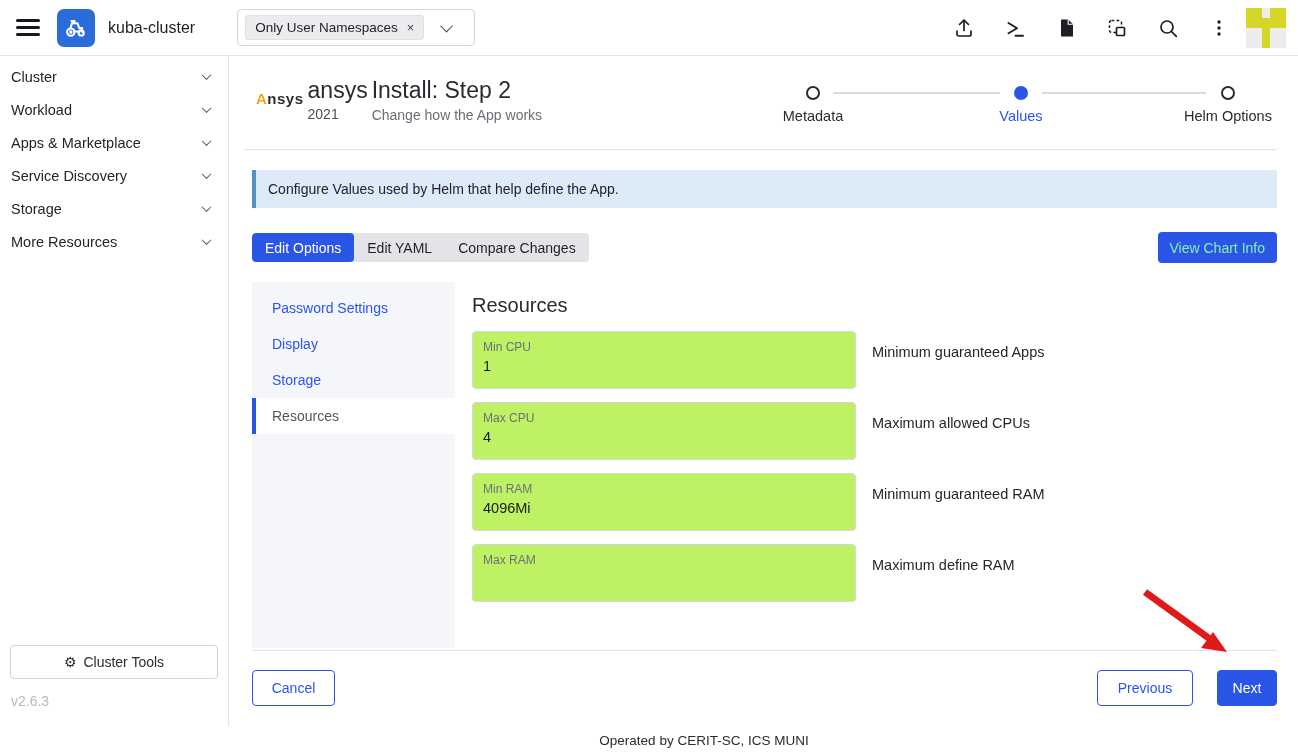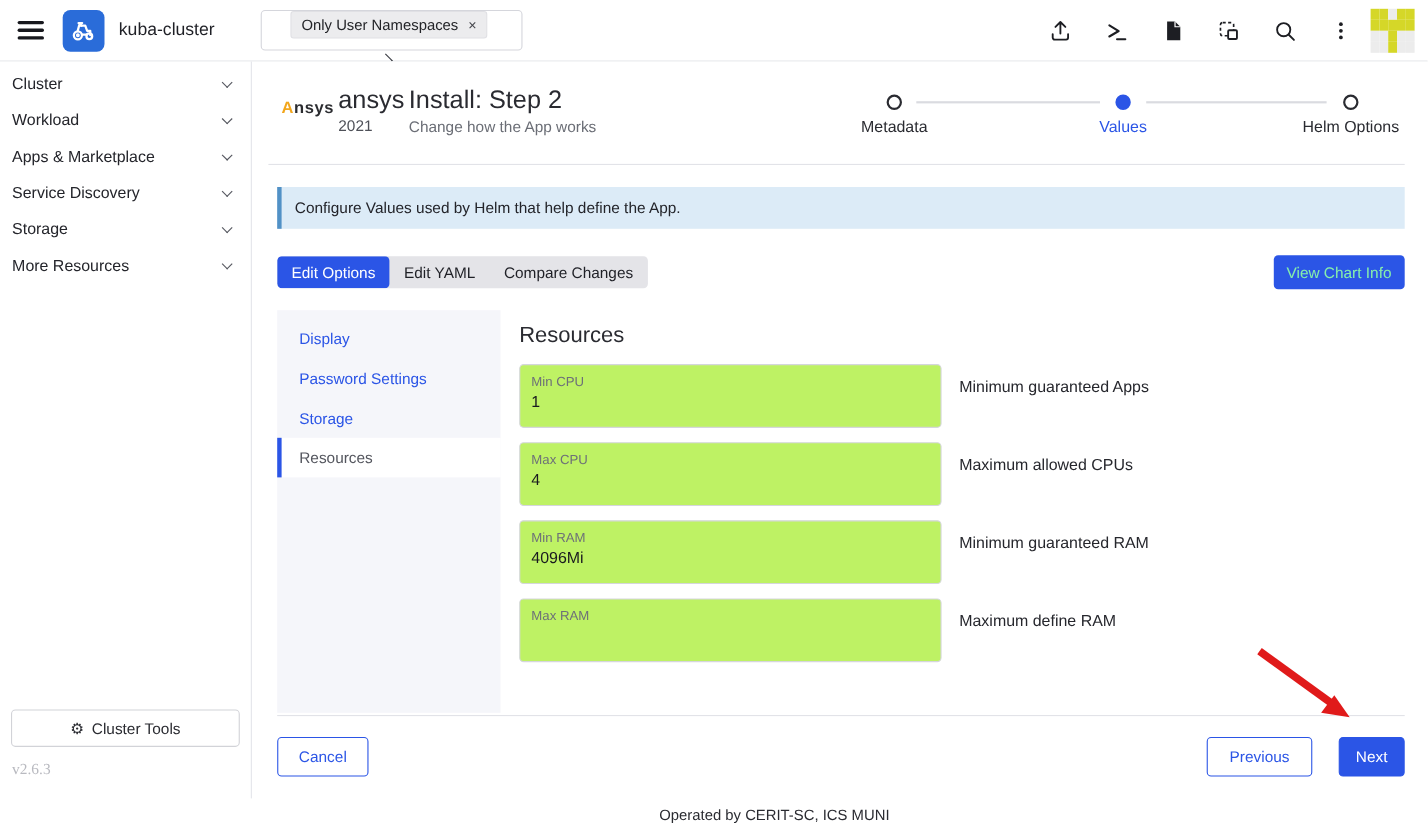--- a/index.html
+++ b/index.html
@@ -16,37 +16,37 @@
   *{box-sizing:border-box;margin:0;padding:0;}
   body{font-family:"Liberation Sans",sans-serif;background:#fff;color:var(--ink);}
   #app{position:relative;width:1298px;height:754px;overflow:hidden;background:#fff;}
 
   
   .topbar{position:absolute;left:0;top:0;right:0;height:56px;background:#fff;border-bottom:1px solid var(--line);display:flex;align-items:center;}
   .hamburger{width:24px;height:17px;margin-left:16px;display:flex;flex-direction:column;justify-content:space-between;cursor:pointer;}
   .hamburger span{display:block;height:3px;border-radius:2px;background:#17181d;}
   .r-logo{width:38px;height:38px;margin-left:17px;border-radius:7px;background:#2a6cd9;display:flex;align-items:center;justify-content:center;}
   .cluster-name{margin-left:13px;font-size:16px;color:#1f2026;}
-  .ns-filter{margin-left:42px;height:37px;min-width:238px;border:1px solid var(--border);border-radius:4px;display:flex;align-items:center;padding:0 12px 0 7px;gap:18px;background:#fff;cursor:pointer;flex-direction:column;}
+  .ns-filter{margin-left:42px;height:37px;min-width:238px;border:1px solid var(--border);border-radius:4px;display:flex;align-items:center;padding:0 12px 0 7px;gap:18px;background:#fff;cursor:pointer;}
   .chip{display:flex;align-items:center;gap:9px;background:#ececee;border:1px solid #e0e0e4;border-radius:3px;padding:4px 9px;font-size:13.5px;color:#232428;}
   .chip-x{font-size:13px;color:#44454b;cursor:pointer;line-height:1;}
   .chev{display:inline-block;width:7px;height:7px;border-right:1.7px solid #55575f;border-bottom:1.7px solid #55575f;transform:rotate(45deg) translate(-1px,-1px);}
   .ns-filter .chev{width:9px;height:9px;border-color:#3c3e45;}
   .topbar-icons{position:absolute;right:68px;display:flex;align-items:center;gap:29px;}
   .tb-icon{width:22px;height:22px;cursor:pointer;display:block;}
   .avatar{position:absolute;right:12px;top:8px;width:40px;height:40px;display:grid;grid-template-columns:repeat(5,1fr);grid-template-rows:repeat(4,1fr);cursor:pointer;}
   .avatar i{background:#ececec;}
   .avatar i.y{background:var(--avatar-yellow);}
 
   
   .sidebar{position:absolute;left:0;top:56px;width:229px;bottom:28px;background:#fff;border-right:1px solid var(--line);}
   .nav-item{height:33px;display:flex;align-items:center;justify-content:space-between;padding:0 18px 0 11px;font-size:14.5px;color:#24252b;cursor:pointer;gap:12px;}
   .nav-list{padding-top:4px;}
   .cluster-tools{position:absolute;left:10px;bottom:47px;width:208px;height:34px;border:1px solid #d2d3d8;border-radius:4px;background:#fff;font-family:inherit;font-size:14px;color:#2a2b31;display:flex;align-items:center;justify-content:center;gap:7px;cursor:pointer;}
-  .version{position:absolute;left:11px;bottom:17px;font-size:14px;color:#b9bac0;font-family:Liberation Serif, serif;}
+  .version{position:absolute;left:11px;bottom:17px;font-size:14px;color:#b9bac0;}
 
   
   .main{position:absolute;left:229px;top:56px;right:0;bottom:28px;background:#fff;}
 
   .app-header{position:absolute;left:27px;top:22px;display:flex;align-items:flex-start;gap:4px;}
   .ansys-mark{font-size:15px;font-weight:bold;color:#2b2c30;letter-spacing:.5px;margin-top:12px;display:inline-block;}
   .ansys-mark::first-letter{color:#f2a61c;}
   .app-id .name{font-size:23px;color:#2a2b31;line-height:1.1;}
   .app-id .ver{font-size:14px;color:#4e5058;margin-top:3px;}
   .step-title .t{font-size:23px;color:#2a2b31;line-height:1.1;}
@@ -237,22 +237,22 @@
     </div>
 
     <div class="tabs">
       <div class="tab active">Edit Options</div>
       <div class="tab">Edit YAML</div>
       <div class="tab">Compare Changes</div>
     </div>
     <button class="chart-info-btn">View Chart Info</button>
 
     <div class="subnav">
+      <div class="subnav-item">Password Settings</div>
       <div class="subnav-item">Display</div>
-      <div class="subnav-item">Password Settings</div>
       <div class="subnav-item">Storage</div>
       <div class="subnav-item active">Resources</div>
     </div>
 
     <div class="form-col">
       <h2 class="section-title">Resources</h2>
 
       <div class="field-row">
         <div class="field-box">
           <label>Min CPU</label>

